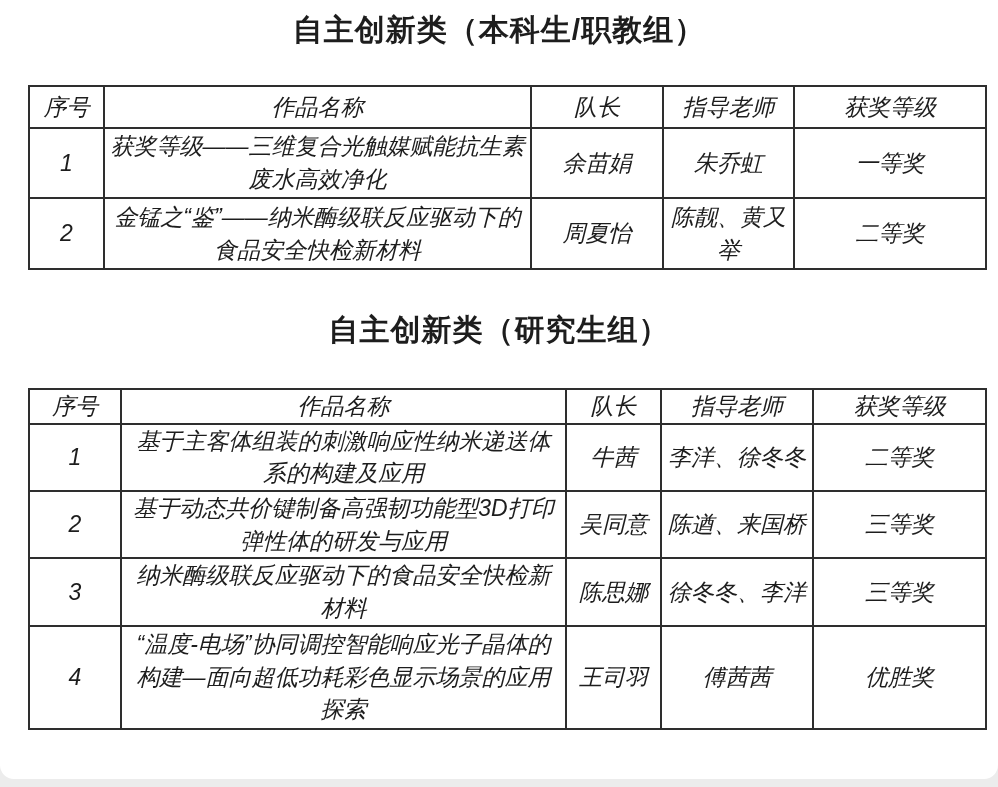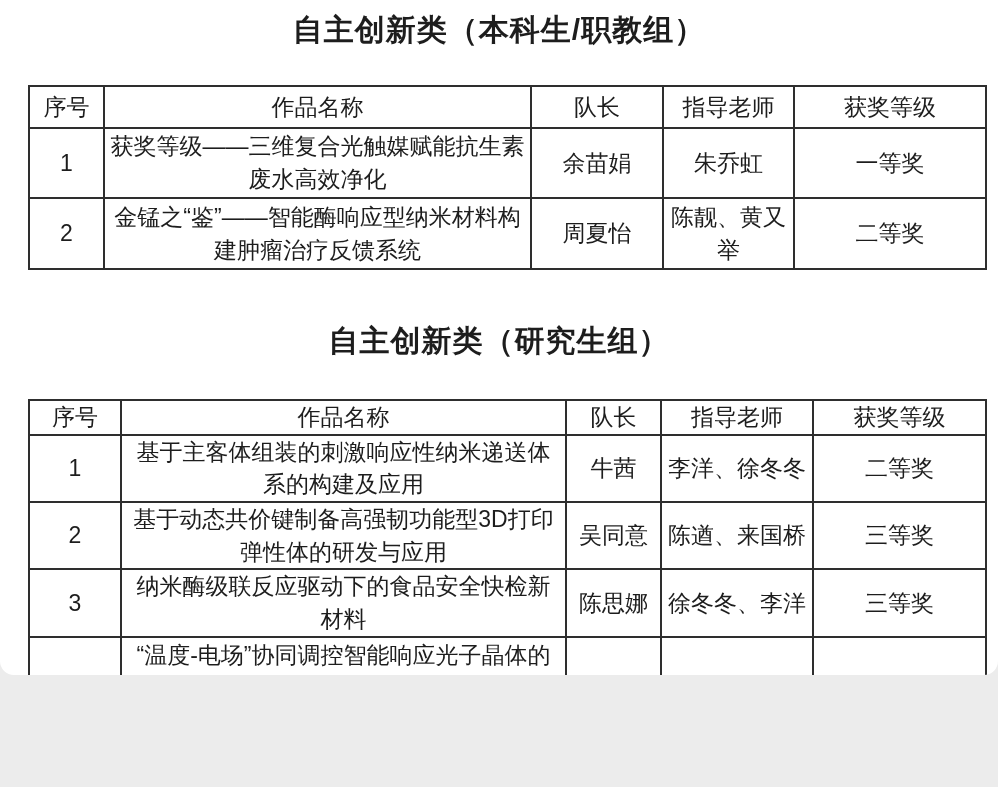--- a/index.html
+++ b/index.html
@@ -4,41 +4,42 @@
 <style>
   * { box-sizing: border-box; margin: 0; padding: 0; }
   html, body {
     width: 998px; height: 787px;
     overflow: hidden;
     background: #ececec;
     font-family: "Liberation Sans", "DejaVu Sans", sans-serif;
     color: #1d1d1d;
   }
   .card {
-    width: 998px; height: 675px;
+    width: 998px; height: 779px;
     background: #ffffff;
     border-radius: 0 0 14px 14px;
     overflow: hidden;
   }
   .sec-0 { padding-top: 12px; }
-  .sec-1 { padding-top: 53px; }
+  .sec-1 { padding-top: 42px; }
   .title {
     font-size: 30px;
     line-height: 36px;
     font-weight: bold;
     text-align: center;
     letter-spacing: 1px;
   }
   .sec-0 .title { margin-bottom: 37px; }
   .sec-1 .title { margin-bottom: 40px; }
   table.awards {
     border-collapse: collapse;
     table-layout: fixed;
     margin-left: 28px;
     width: 957px;
+    font-style: italic;
   }
   table.awards th, table.awards td {
     border: 2px solid #2e2e2e;
     text-align: center;
     font-size: 23px;
     line-height: 1.42;
     vertical-align: middle;
     padding: 0 5px;
   }
   table.awards th { font-weight: normal; }
@@ -93,21 +94,21 @@
       <tbody>
           <tr>
             <td class="no">1</td>
             <td class="work">获奖等级——三维复合光触媒赋能抗生素废水高效净化</td>
             <td class="leader">余苗娟</td>
             <td class="advisor">朱乔虹</td>
             <td class="award">一等奖</td>
           </tr>
           <tr>
             <td class="no">2</td>
-            <td class="work">金锰之“鉴”——智能酶响应型纳米材料构建肿瘤治疗反馈系统</td>
+            <td class="work">金锰之“鉴”——纳米酶级联反应驱动下的食品安全快检新材料</td>
             <td class="leader">周夏怡</td>
             <td class="advisor">陈靓、黄又举</td>
             <td class="award">二等奖</td>
           </tr>
         </tbody>
     </table>
   </section>
 
   <section class="sec-1">
     <h1 class="title">自主创新类（研究生组）</h1>

